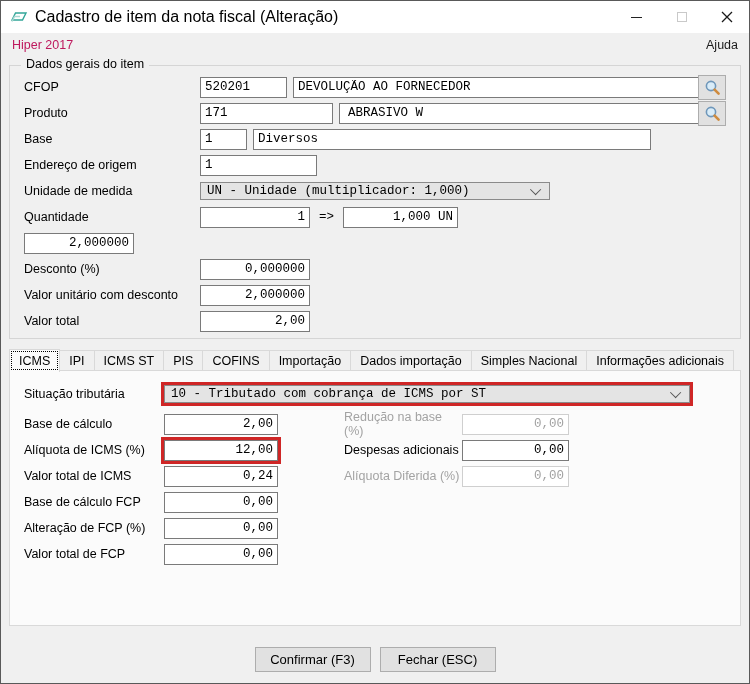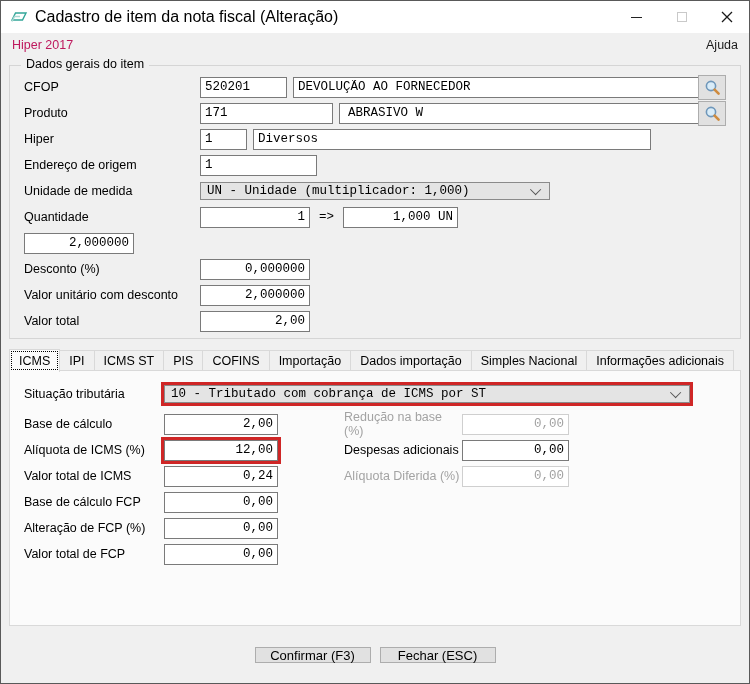--- a/index.html
+++ b/index.html
@@ -72,21 +72,21 @@
   .tabpage .row .lbl{width:140px;}
   .sit-row{height:34px;}
   .red-box{border:3px solid var(--red);margin:-3px;display:flex;align-items:center;position:relative;z-index:2;}
   .sit-combo{width:526px;}
 
   .field-grid .lbl2{width:118px;flex:0 0 auto;font-size:12.5px;margin-left:66px;}
   .lbl2.dis,.lbl.dis{color:var(--disabled-text);}
 
   
   .btn-row{position:absolute;left:0;right:0;top:646px;display:flex;justify-content:center;gap:9px;}
-  .btn{width:116px;height:16px;background:var(--btn-bg);border:1px solid var(--btn-border);
+  .btn{width:116px;height:25px;background:var(--btn-bg);border:1px solid var(--btn-border);
     display:flex;align-items:center;justify-content:center;font-size:13px;}
 </style>
 </head>
 <body>
 
 <div class="window">
 
   <div class="titlebar">
     <svg class="app-icon" viewBox="0 0 18 16">
       <path d="M2 11 L5.5 4 L16 4 L12.5 11 Z" fill="none" stroke="#33a699" stroke-width="1.4"></path>
@@ -137,21 +137,21 @@
         <input class="tb" style="width: 361px; padding-left: 8px;" value="ABRASIVO W">
         <div class="search-btn">
           <svg width="17" height="17" viewBox="0 0 17 17">
             <circle cx="7" cy="7" r="4.6" fill="#d9ecf8" stroke="#6f97ba" stroke-width="1.6"></circle>
             <line x1="10.6" y1="10.6" x2="14.6" y2="14.6" stroke="#cf8b3e" stroke-width="2.6" stroke-linecap="round"></line>
           </svg>
         </div>
       </div>
 
       <div class="row">
-        <span class="lbl">Hiper</span>
+        <span class="lbl">Base</span>
         <input class="tb" style="width: 47px;" value="1">
         <span class="gap"></span>
         <input class="tb" style="width: 398px;" value="Diversos">
       </div>
 
       <div class="row">
         <span class="lbl">Endereço de origem</span>
         <input class="tb" style="width: 117px;" value="1">
       </div>
 

